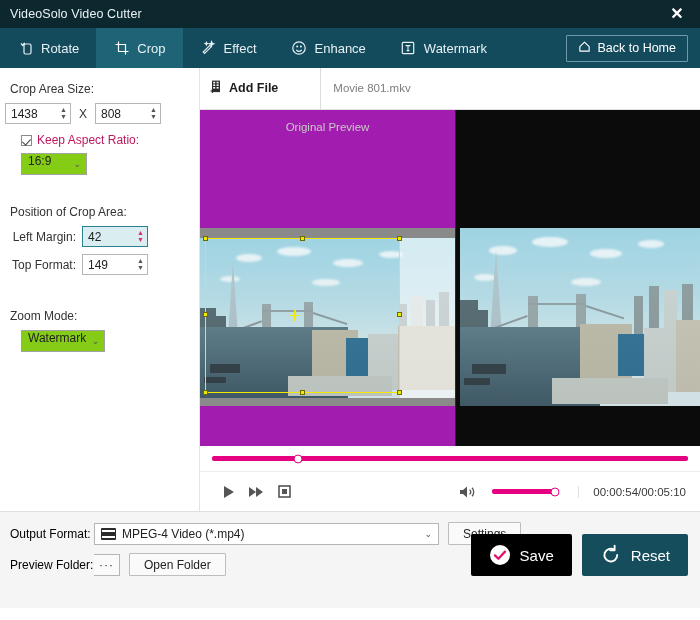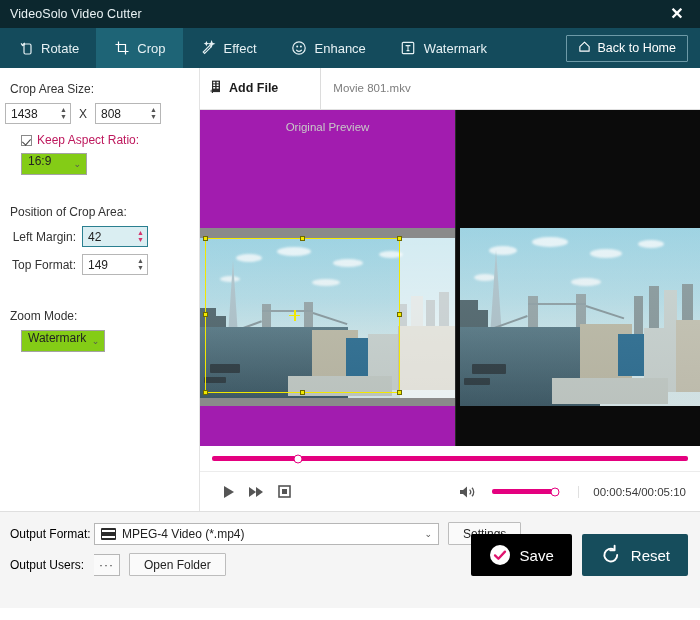--- a/index.html
+++ b/index.html
@@ -568,21 +568,21 @@
       <span class="bl">Output Format:</span>
       <span class="field fmt">
         <span class="filmicon"></span>
         <span>MPEG-4 Video (*.mp4)</span>
         <span class="caret">⌄</span>
       </span>
       <button class="btn-lite">Settings</button>
     </div>
 
     <div class="brow">
-      <span class="bl">Output Users:</span>
+      <span class="bl">Preview Folder:</span>
       <span class="dots-btn">···</span>
       <button class="btn-lite">Open Folder</button>
     </div>
 
     <div class="actions">
       <button class="big-btn save">
         <span>
           <svg width="22" height="22" viewBox="0 0 22 22">
             <circle cx="11" cy="11" r="10" fill="#fff"></circle>
             <path d="M6 11.4 L9.4 14.8 L16 7.6" fill="none" stroke="#e0146e" stroke-width="2.3" stroke-linecap="round" stroke-linejoin="round"></path>

